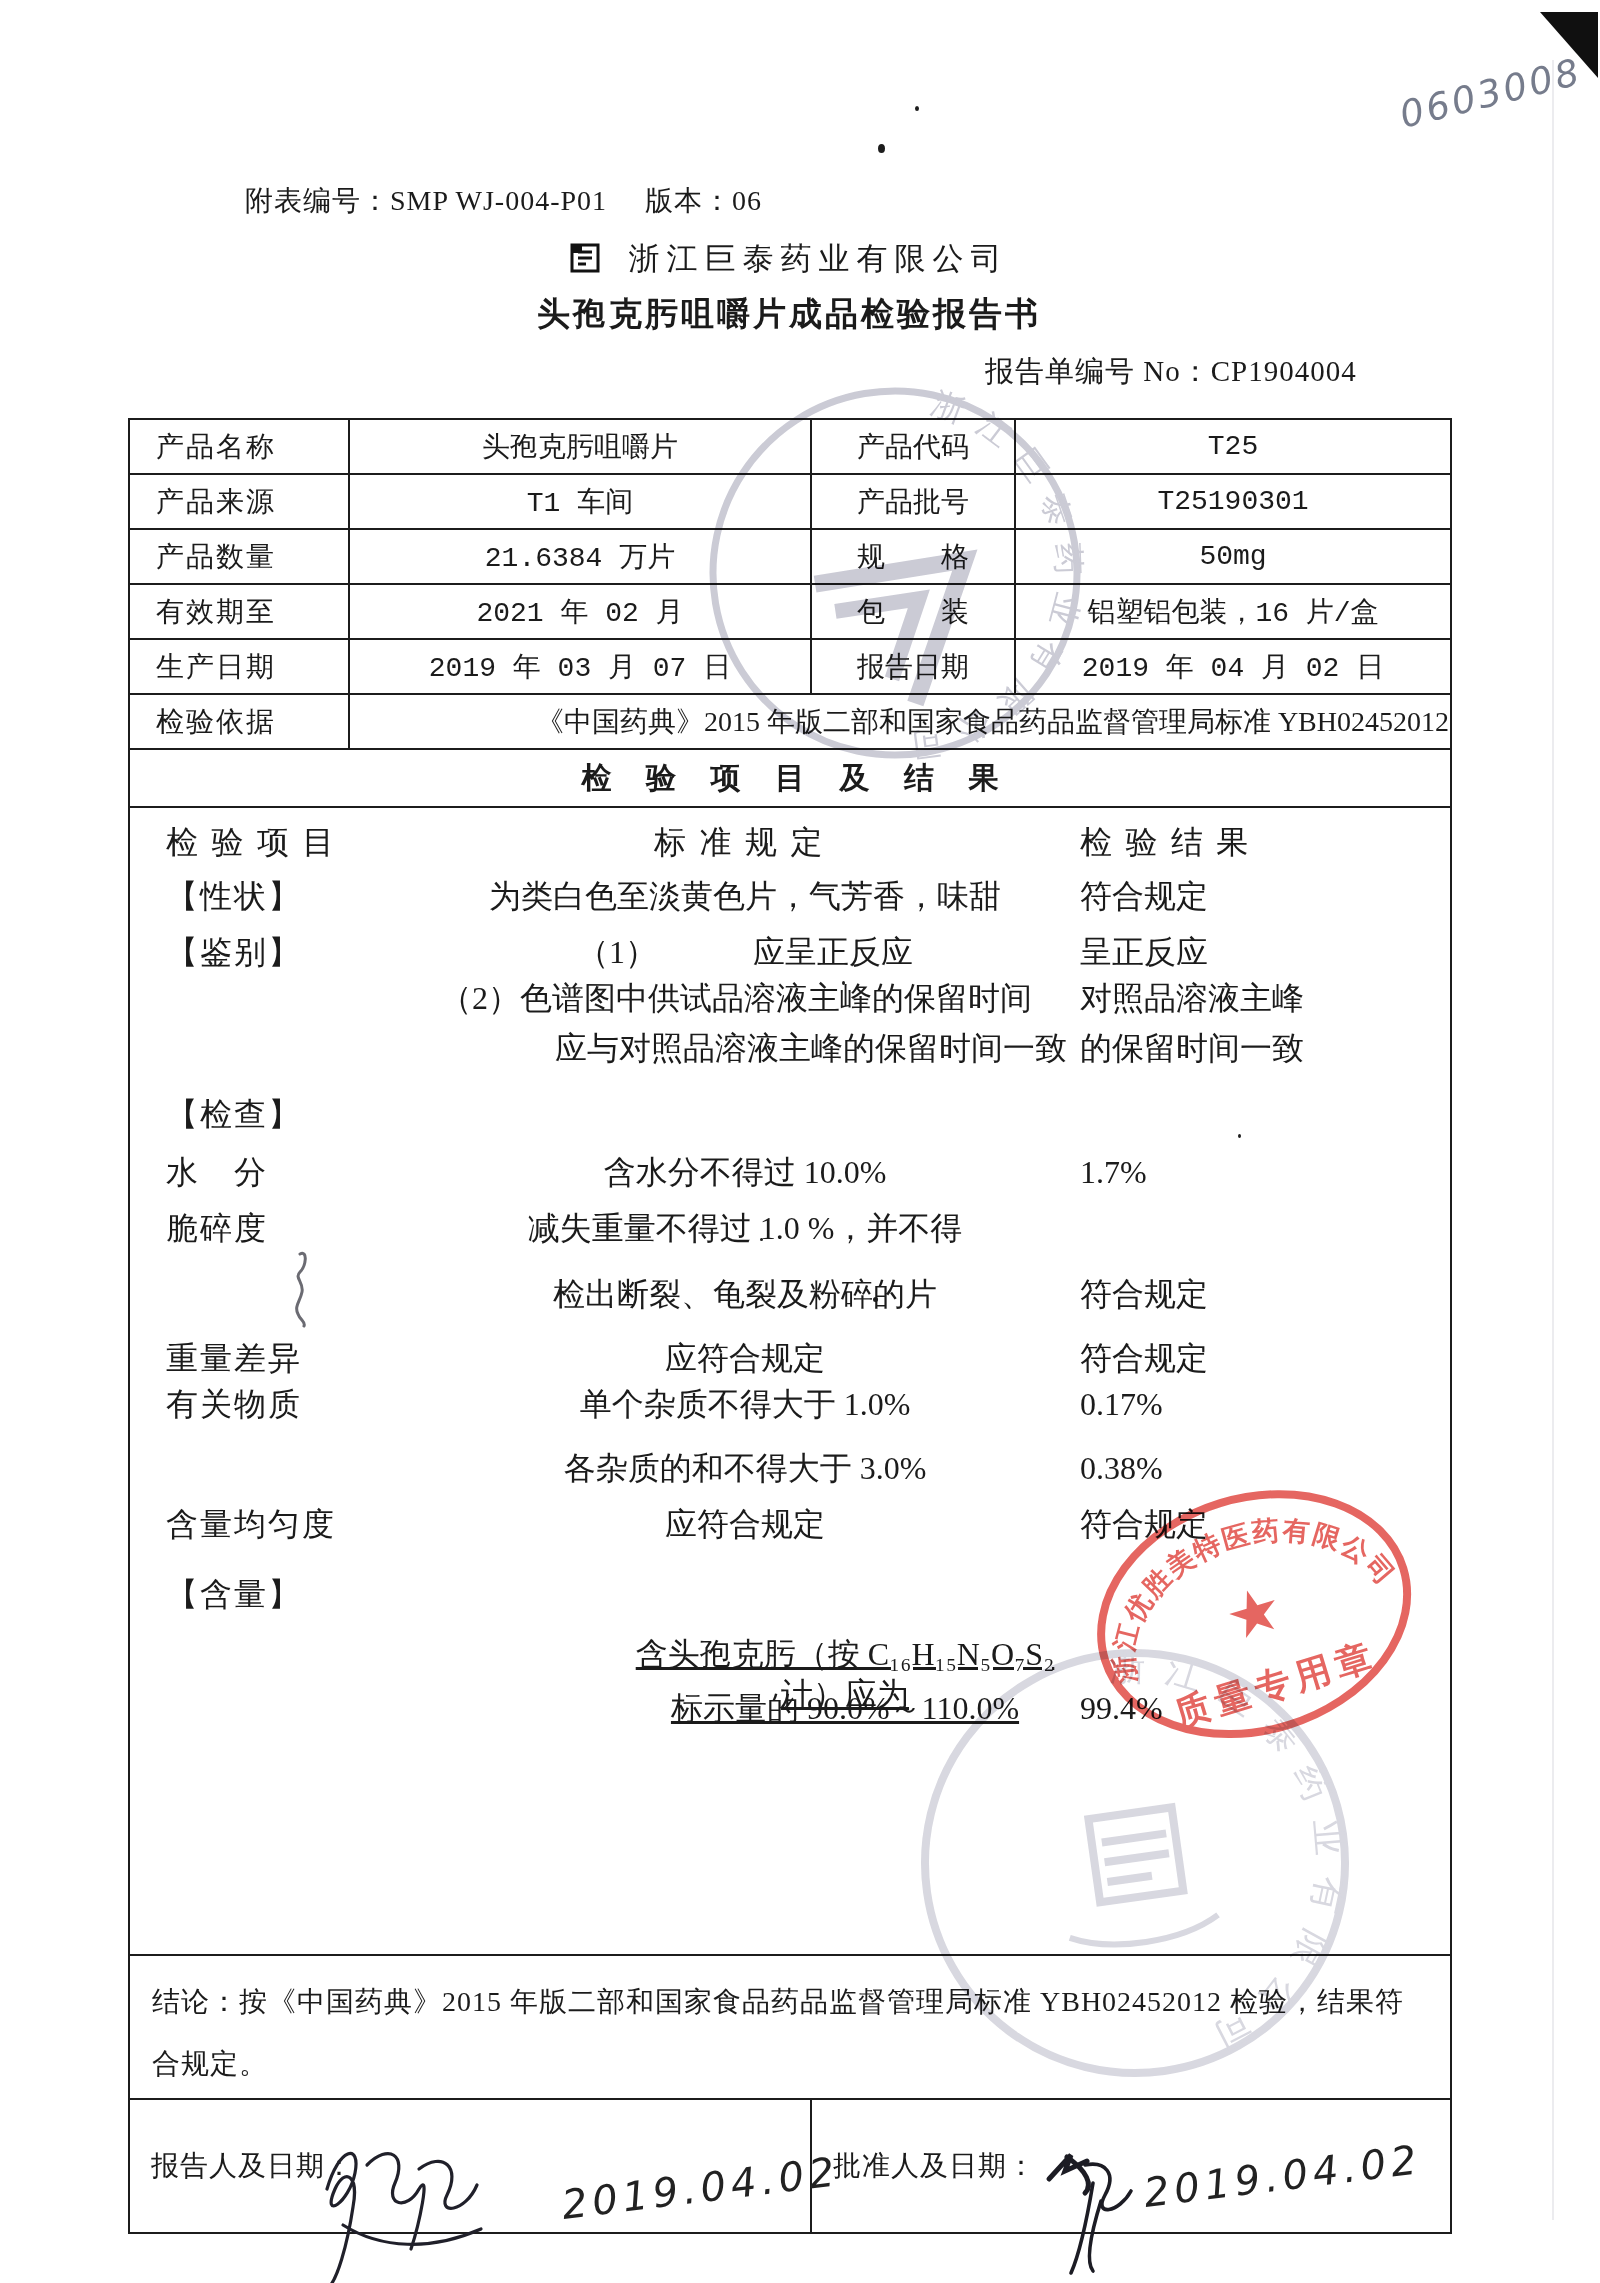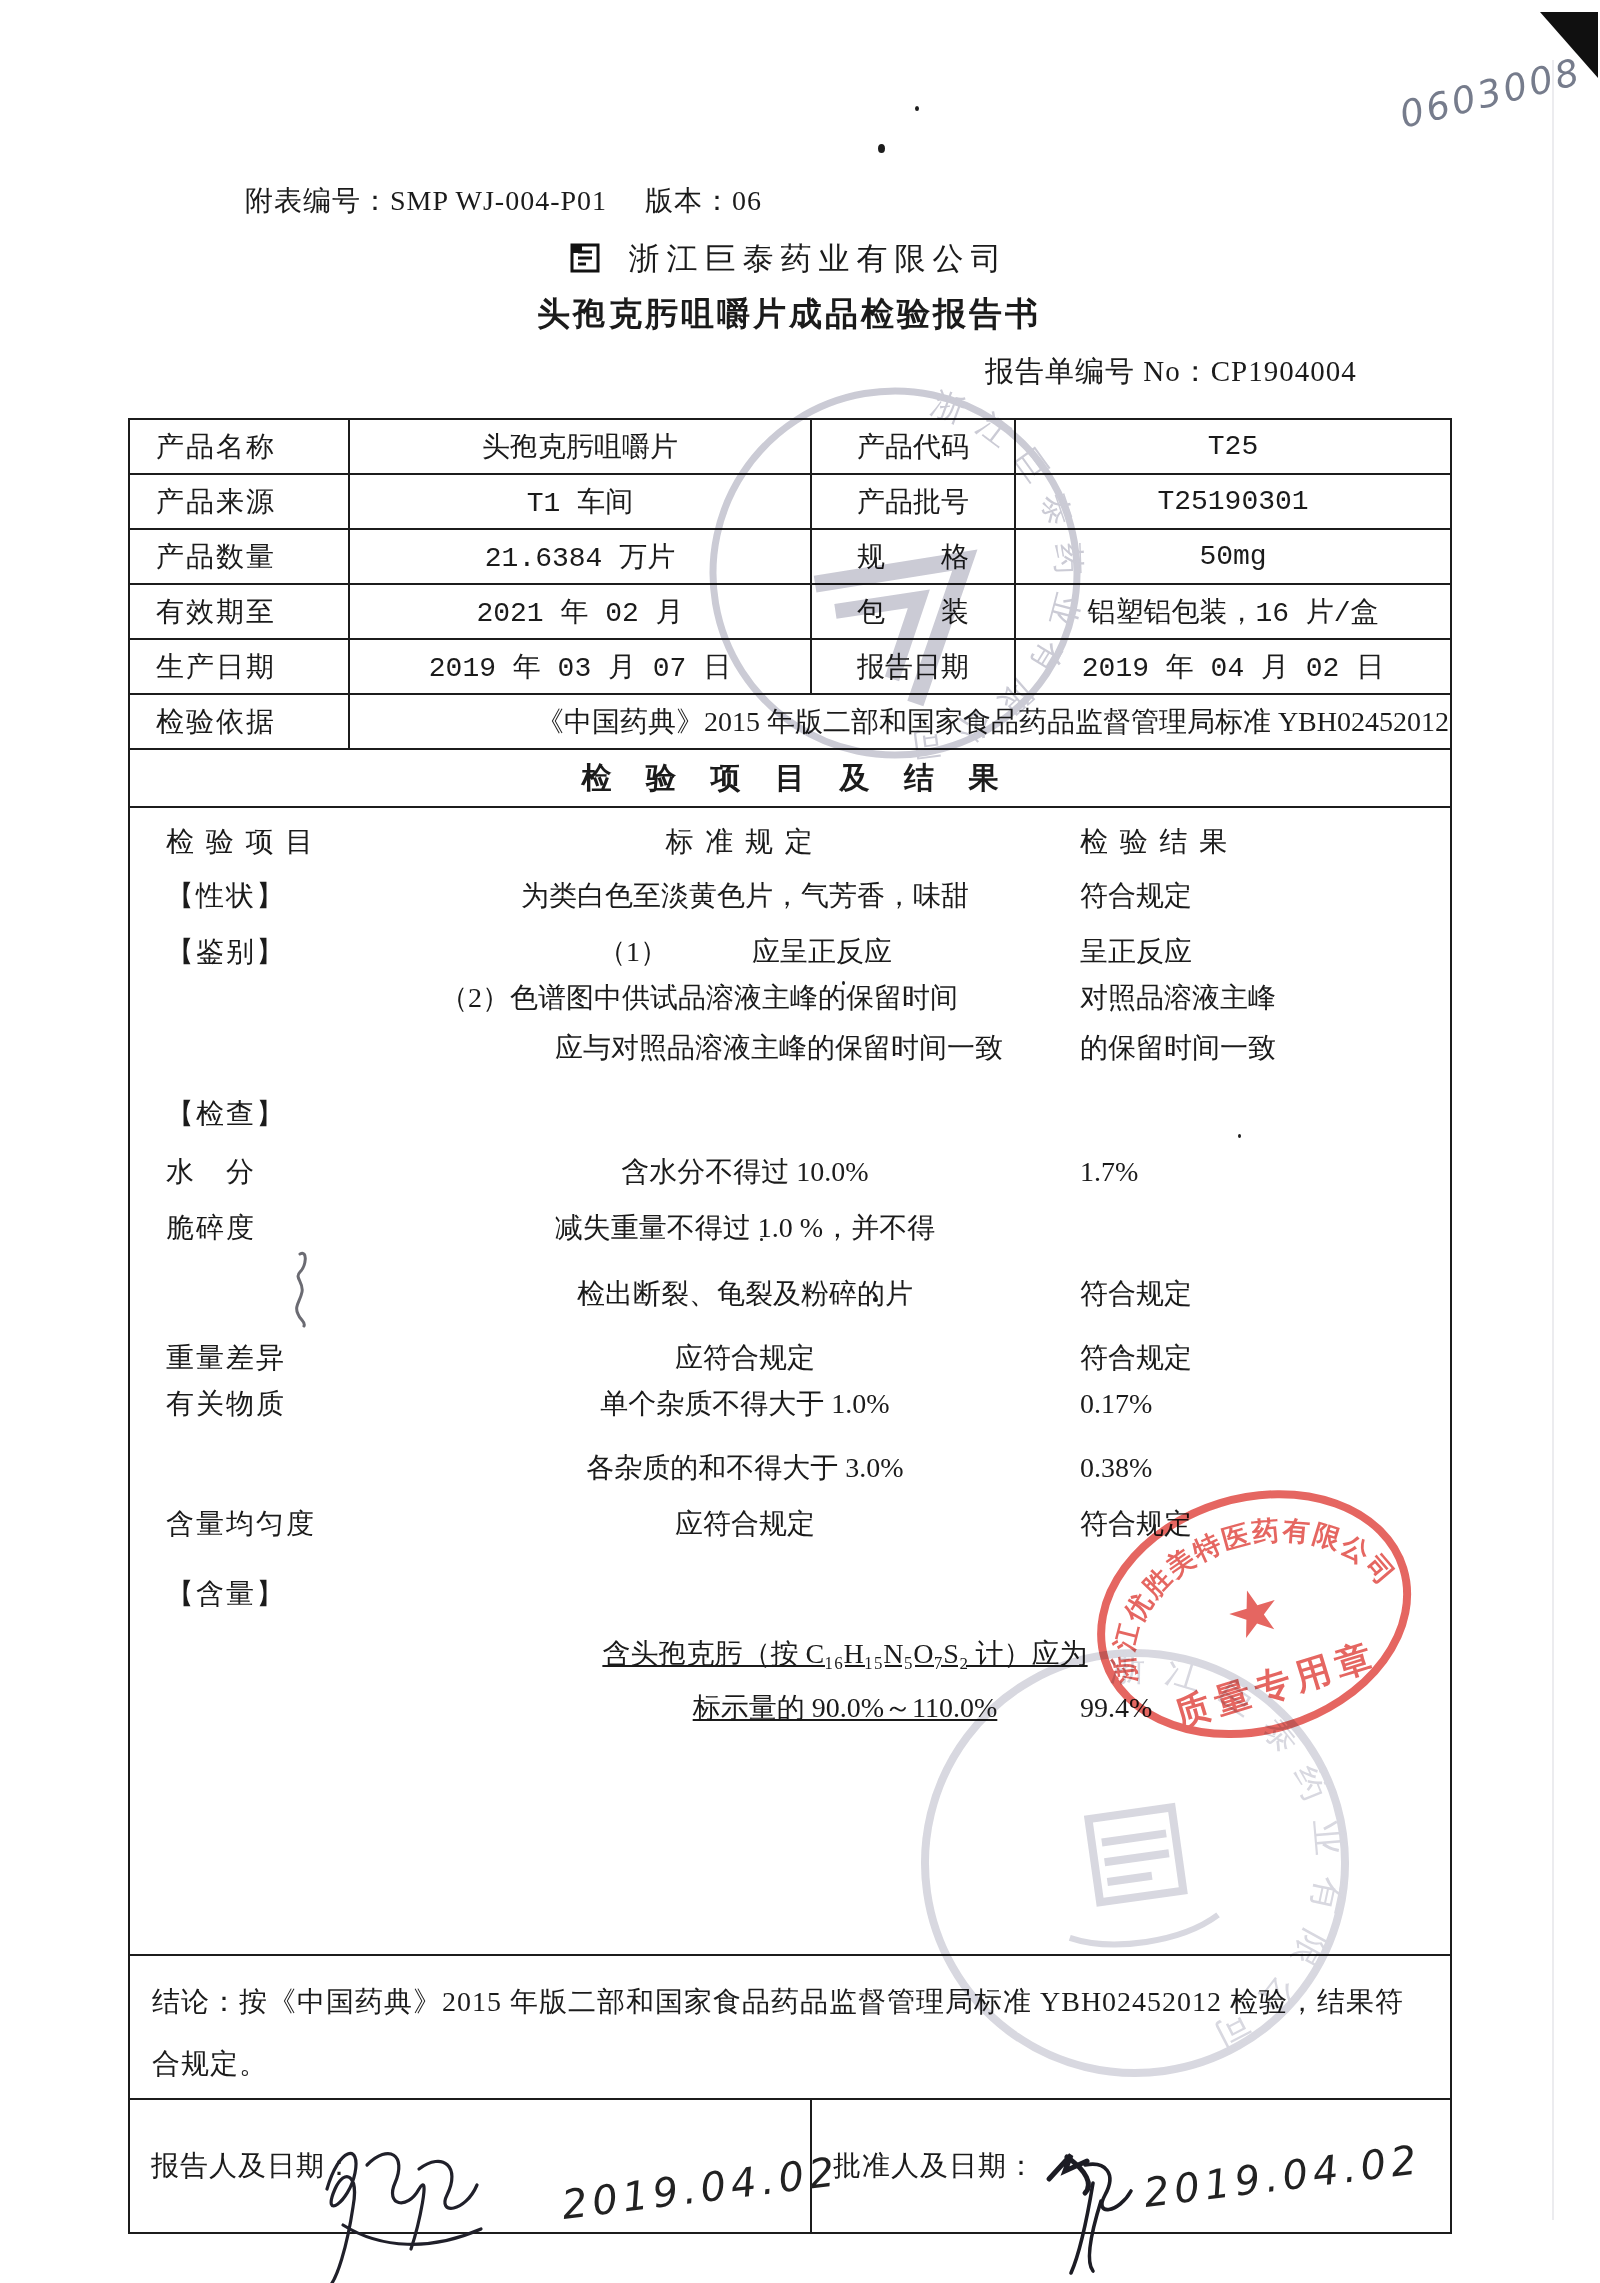--- a/index.html
+++ b/index.html
@@ -37,21 +37,21 @@
   table.main td{border:2px solid #1c1c1c;vertical-align:middle;overflow:visible;}
   table.main{border:1px solid #a16207;}
   td.lbl{padding-left:26px;text-align:left;letter-spacing:2px;}
   td.val{text-align:center;font-family:Liberation Mono, monospace;}
   td.basis-val{padding-left:16px;text-align:right;}
   tr.info-row{height:55px;}
   tr.section-row{height:58px;}
   .section-title{display:block;text-align:center;font-weight:bold;font-size:30px;letter-spacing:1.15em;text-indent:1.15em;}
   
   td.results-cell{height:1146px;vertical-align:top;padding:0;position:relative;}
-  .rhead,.rrow{position:absolute;left:0;width:100%;height:40px;line-height:40px;font-size:28px;}
+  .rhead,.rrow{position:absolute;left:0;width:100%;height:40px;line-height:40px;font-size:32px;}
   .rh-item,.ritem{position:absolute;left:36px;width:235px;letter-spacing:2px;}
   .rh-std,.rstd{position:absolute;left:270px;width:690px;text-align:center;}
   .rh-res,.rres{position:absolute;left:950px;width:332px;text-align:left;}
   .rh-item,.rh-std,.rh-res{letter-spacing:.42em;}
   .rhead{top:14px;}
   .rrow-0{top:68px;}  .rrow-1{top:124px;} .rrow-2{top:170px;} .rrow-3{top:220px;}
   .rrow-4{top:286px;} .rrow-5{top:344px;} .rrow-6{top:400px;} .rrow-7{top:466px;}
   .rrow-8{top:530px;} .rrow-9{top:576px;} .rrow-10{top:640px;}.rrow-11{top:696px;}
   .rrow-12{top:766px;}.rrow-13{top:826px;}.rrow-14{top:880px;}
   .rrow-2 .rstd{text-align:left;padding-left:40px;width:650px;}

